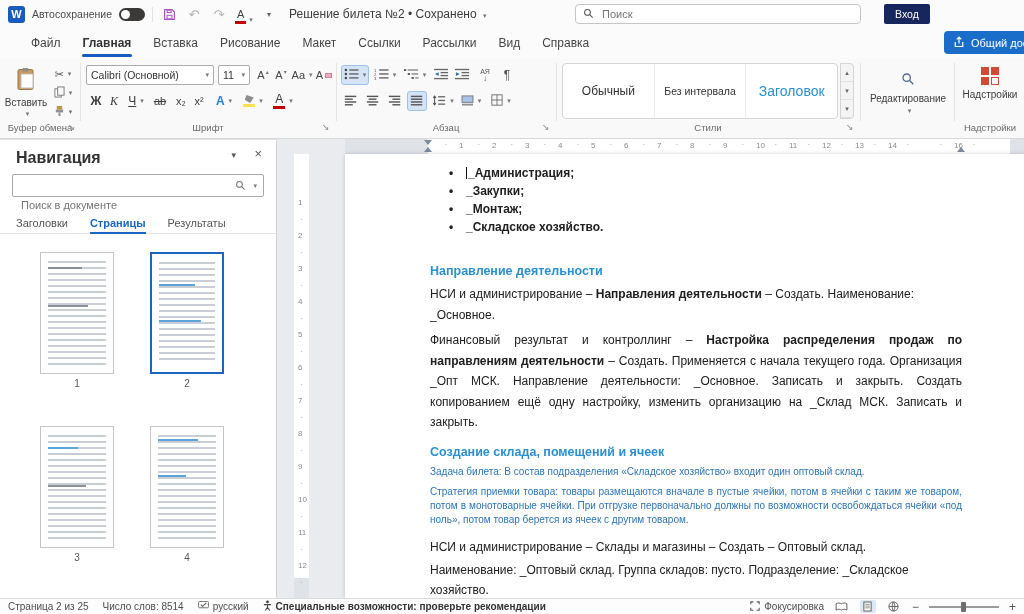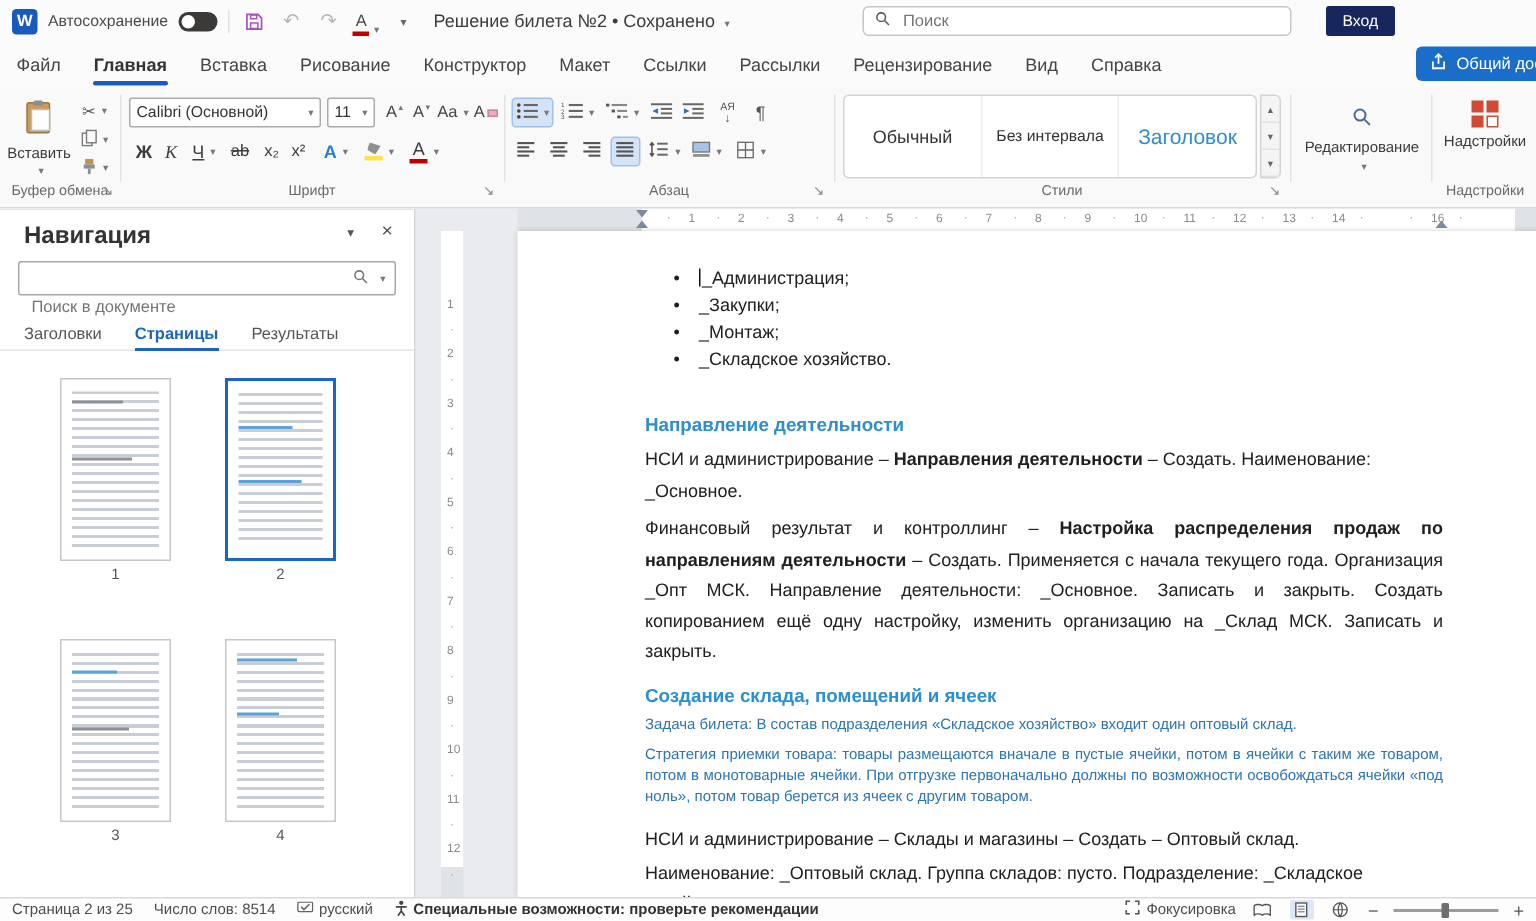--- a/index.html
+++ b/index.html
@@ -30,21 +30,21 @@
   .doc-title { font-size:12px; color:#3c3c3c; margin-left:4px; white-space:nowrap; }
   .tsearch { position:absolute; left:575px; top:4px; width:286px; height:20px; background:#fff;
     border:1px solid #c6c6c6; border-radius:4px; display:flex; align-items:center; padding:0 7px; gap:6px; }
   .tsearch input { border:none; outline:none; background:transparent; font-size:11px; color:#555; width:100%;
     font-family:inherit; }
   .signin { position:absolute; left:884px; top:4px; height:20px; padding:0 11px; background:#17265c; color:#fff;
     font-size:10.5px; border:none; border-radius:2px; font-family:inherit; }
 
   
   .tabrow { position:absolute; top:28px; left:0; right:0; height:30px; background:#fbfbfb;
-    display:flex; align-items:stretch; padding-left:0; }
+    display:flex; align-items:stretch; padding-left:20px; }
   .tab { position:relative; display:flex; align-items:center; padding:0 11px; font-size:12px; color:#444; }
   .tab.active { font-weight:bold; color:#333; }
   .tab.active::after { content:""; position:absolute; left:10px; right:10px; bottom:1px; height:3px;
     background:var(--accent); border-radius:2px; }
   .share { position:absolute; left:944px; top:3px; height:23px; width:110px; background:#1a6ec9; color:#fff;
     border:none; border-radius:4px; font-size:11px; display:flex; align-items:center; gap:6px; padding:0 9px;
     font-family:inherit; }
 
   
   .ribbon { position:absolute; top:58px; left:0; right:0; height:81px; background:#f9f9f9; border-bottom:1px solid #d9d9d9; }
@@ -126,21 +126,21 @@
   .ind.right { left:612px; top:8px; border-left:4px solid transparent; border-right:4px solid transparent; border-bottom:5px solid #7d8aa0; }
   .vruler { position:absolute; left:294px; width:15px; top:154px; bottom:16px; background:#dfe2e6; overflow:hidden; }
   .vruler-white { position:absolute; left:0; right:0; top:0; bottom:20px; background:#fff; }
   .vnum { position:absolute; left:4px; font-size:8px; color:#8b8b8b; }
   .vdot { position:absolute; left:6px; font-size:8px; color:#a8a8a8; }
 
   
   .page { position:absolute; left:345px; width:700px; top:154px; bottom:16px; background:#fff;
     box-shadow:0 0 4px rgba(0,0,0,0.18); overflow:hidden; }
   .doc { position:absolute; left:85px; top:10px; width:532px; font-size:12px; color:#202020; }
-  .doc-ul { margin:12px 0 28px 0; padding:0 0 0 36px; list-style:none; }
+  .doc-ul { margin:0 0 28px 0; padding:0 0 0 36px; list-style:none;font-weight:bold; }
   .doc-ul li { position:relative; line-height:18px; }
   .doc-ul li::before { content:"•"; position:absolute; left:-17px; color:#202020; }
   .caret { display:inline-block; width:1px; height:12px; background:#111; vertical-align:-2px; margin-right:1px; }
   .doc h3 { margin:0 0 6px 0; font-size:12.5px; font-weight:bold; color:var(--heading); }
   .doc h3.sp { margin-top:12px; }
   .doc p { margin:0 0 5px 0; line-height:20.5px; text-align:justify; }
   .doc p.mb12 { margin-bottom:12px; }
   .doc p.mb2 { margin-bottom:2.5px; }
   .doc p.mb4 { margin-bottom:4px; }
   .doc p.single { text-align:left; }
@@ -203,25 +203,23 @@
       <input placeholder="Поиск" style="">
     </div>
     <button class="signin">Вход</button>
   </div>
 
   <nav class="tabrow">
     <span class="tab">Файл</span>
     <span class="tab active">Главная</span>
     <span class="tab">Вставка</span>
     <span class="tab">Рисование</span>
-    <span class="tab">Конструктор</span>
     <span class="tab">Макет</span>
     <span class="tab">Ссылки</span>
     <span class="tab">Рассылки</span>
-    <span class="tab">Рецензирование</span>
     <span class="tab">Вид</span>
     <span class="tab">Справка</span>
     <button class="share">
       <span>
         <svg width="12" height="12" viewBox="0 0 16 16">
             <path d="M8 10 V2 M5 4.5 L8 1.5 L11 4.5" fill="none" stroke="#fff" stroke-width="1.6"></path>
             <path d="M3 8 v6 h10 V8" fill="none" stroke="#fff" stroke-width="1.6"></path>
           </svg>
       </span>
       <span>Общий дост</span>

